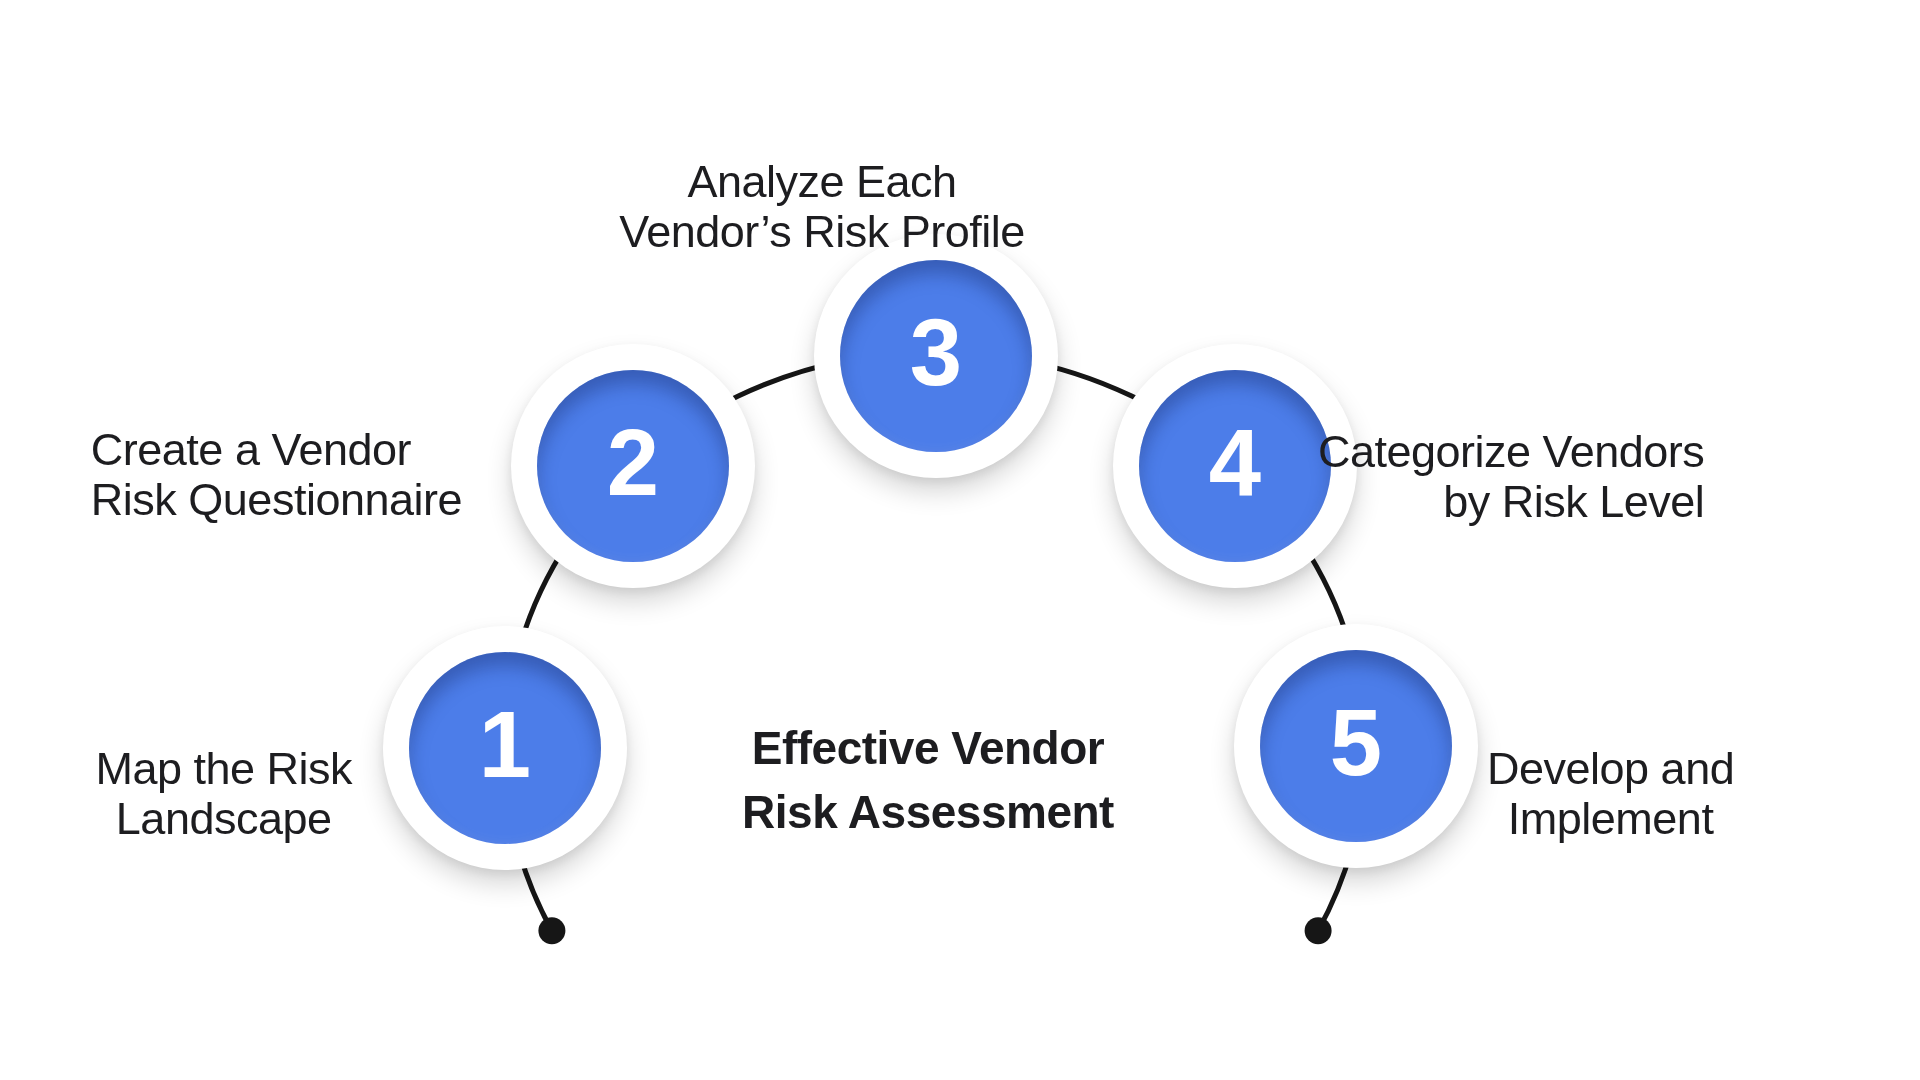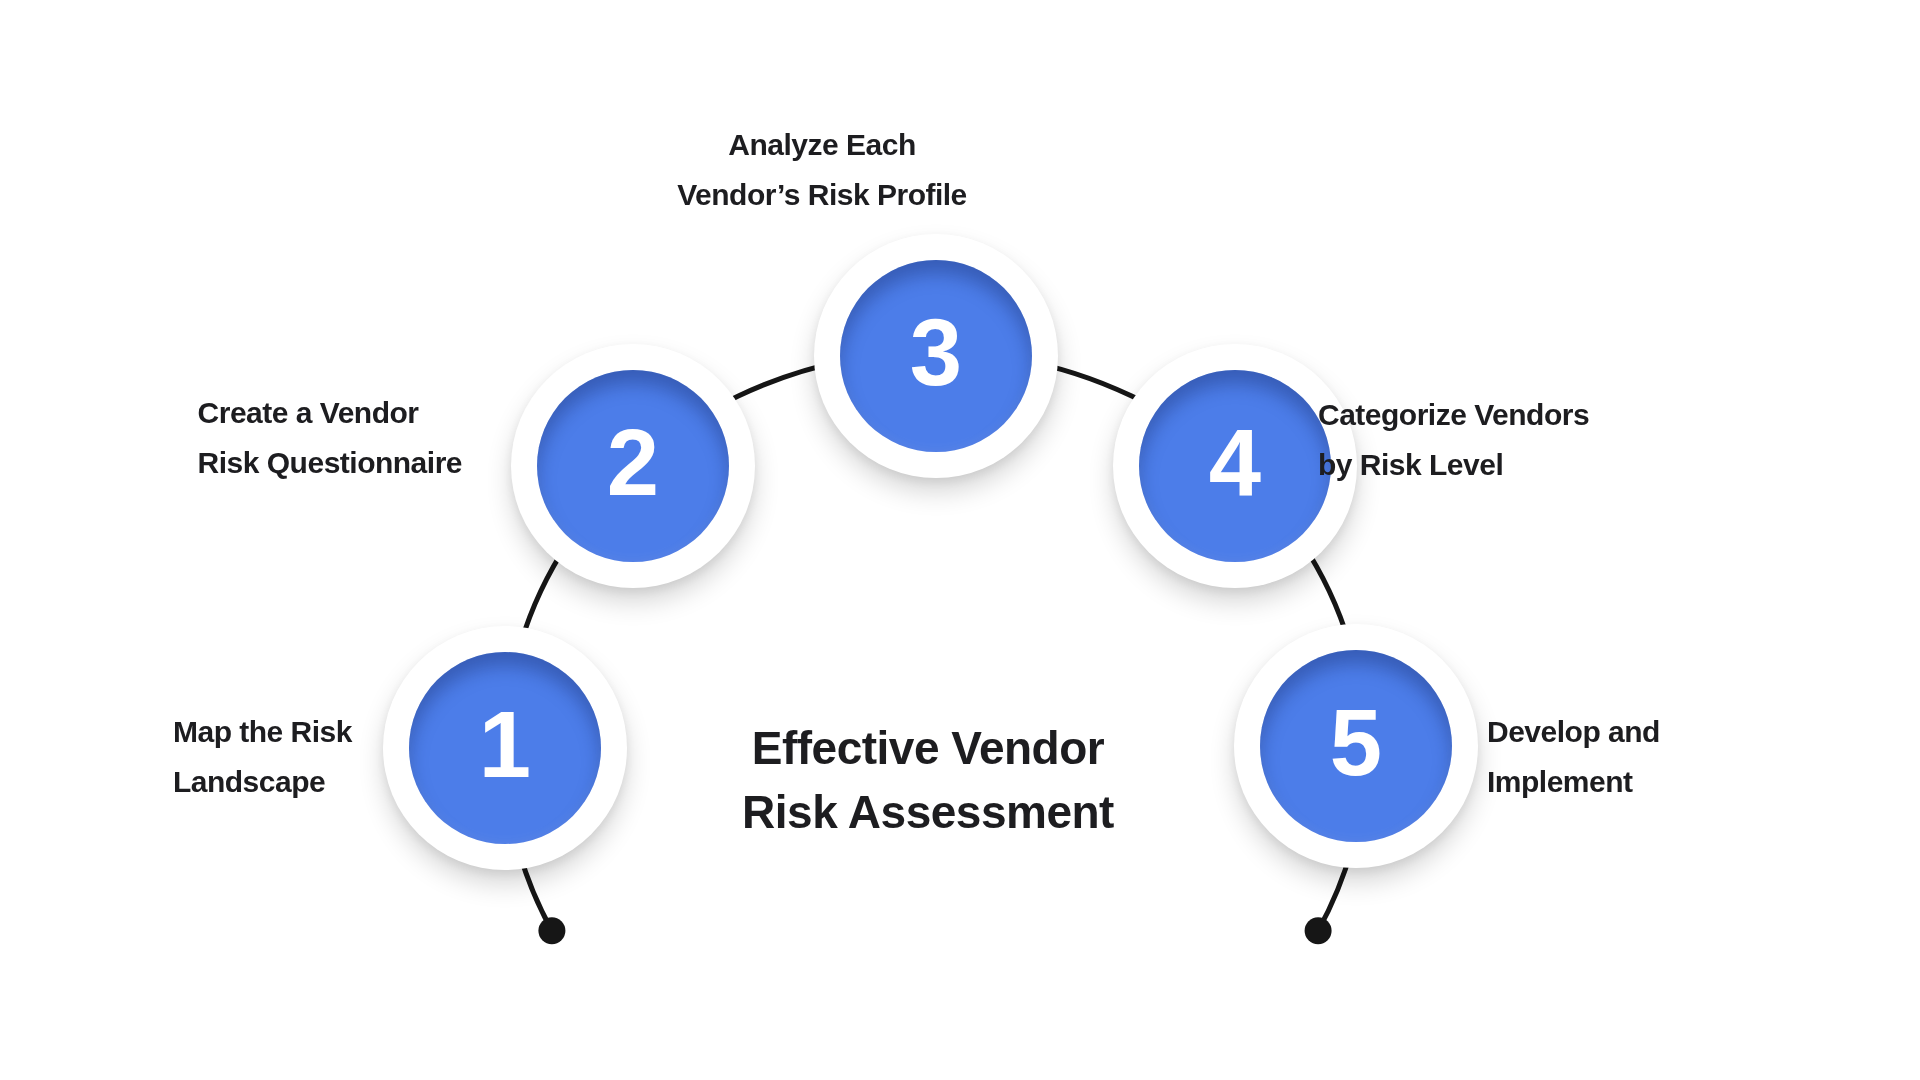--- a/index.html
+++ b/index.html
@@ -54,32 +54,33 @@
   }
   .n1 { left: 383px; top: 626px; }
   .n2 { left: 511px; top: 344px; }
   .n3 { left: 814px; top: 234px; }
   .n4 { left: 1113px; top: 344px; }
   .n5 { left: 1234px; top: 624px; }
 
   
   .step-label {
     position: absolute;
-    font-weight: 700;
-    font-size: 30px;
+    font-weight: 400;
+    font-size: 45px;
     line-height: 50px;
     letter-spacing: -0.5px;
     color: var(--text, #1d1d20);
     white-space: pre-line;
+    margin-top: 37px;
   }
-  .l1 { right: 1568px; top: 707px; text-align: left; }
+  .l1 { right: 1568px; top: 707px; text-align: center; }
   .l2 { right: 1458px; top: 388px; }
   .l3 { left: 822px;  top: 120px; transform: translateX(-50%); text-align: center; }
-  .l4 { left: 1318px; top: 390px; text-align: left; }
-  .l5 { left: 1487px; top: 707px; text-align: left; }
+  .l4 { left: 1318px; top: 390px; text-align: right; }
+  .l5 { left: 1487px; top: 707px; text-align: center; }
 
   
   .diagram-title {
     position: absolute;
     left: 928px;
     top: 716px;
     transform: translateX(-50%);
     text-align: center;
     font-weight: 700;
     font-size: 46px;

